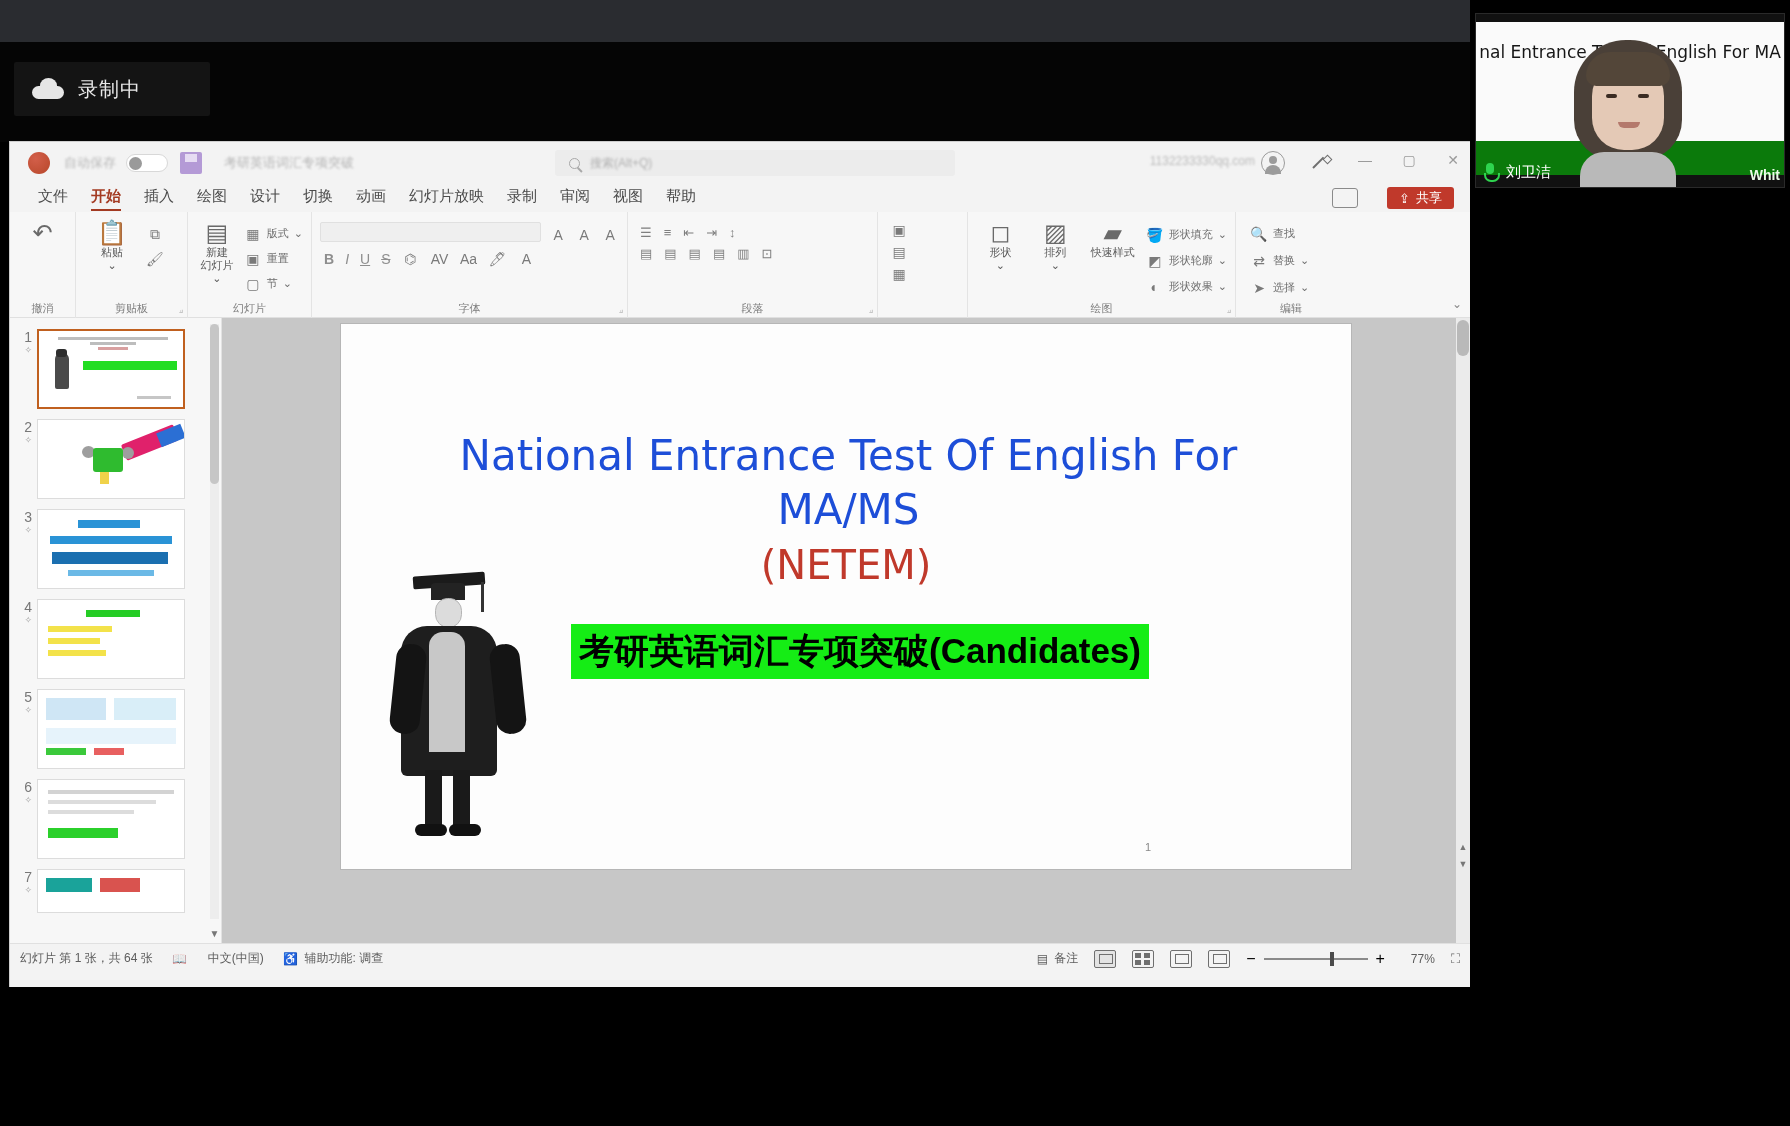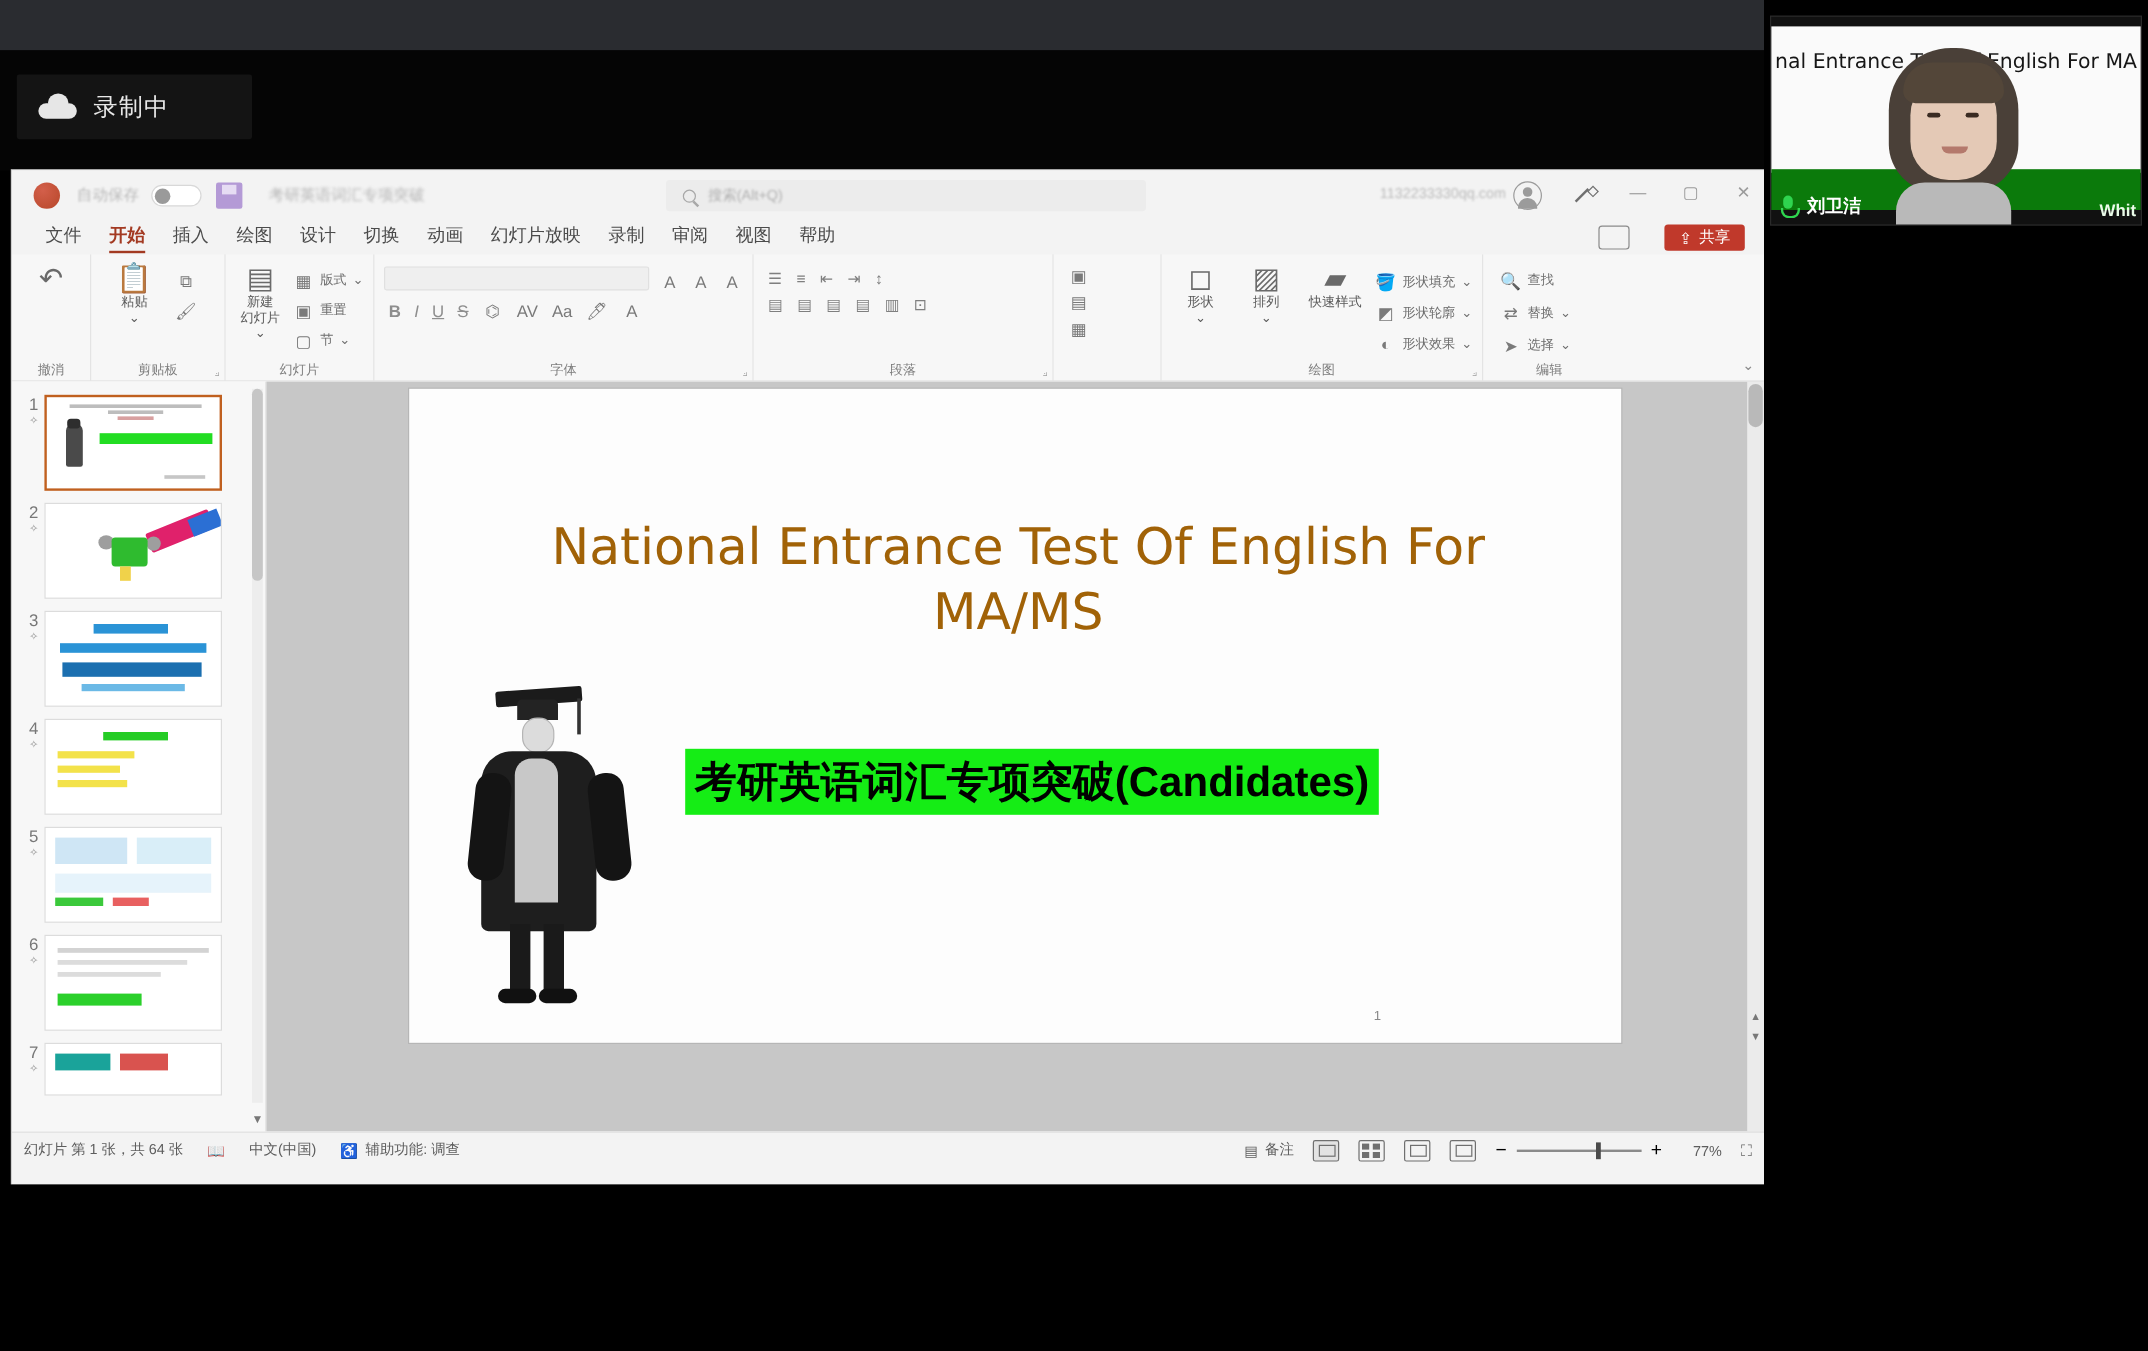--- a/index.html
+++ b/index.html
@@ -260,21 +260,21 @@
   .canvas-wrap {
     flex: 1; position:relative; background:#c7c7c7;
     display:flex; align-items:flex-start; justify-content:center; padding-top:6px;
   }
   .slide {
     width: 1010px; height: 545px; background:#fdfdfd; position:relative;
     box-shadow: 0 0 0 1px #b6b6b6;
   }
   .slide-title {
     position:absolute; left:60px; right:55px; top:105px; text-align:center;
-    font-size:42px; color:#a16207; line-height:54px;
+    font-size:42px; color:#1d4ed8; line-height:54px;
     font-family: "DejaVu Sans", sans-serif;
   }
   .slide-netem {
     position:absolute; left:0; right:0; top:218px; text-align:center;
     font-size:40px; color:#c0392b; font-family:"DejaVu Sans", sans-serif;
   }
   .slide-green {
     position:absolute; left:230px; top:300px;
     background:#15ed15; padding:4px 8px; font-size:35px; font-weight:bold;
     color:#000; white-space:nowrap;
@@ -423,21 +423,21 @@
   }
   .mic-ico { width:16px; height:20px; position:relative; flex:none; }
   .mic-ico::before {
     content:""; position:absolute; left:4px; top:1px; width:8px; height:11px;
     background:#2fd44f; border-radius:4px;
   }
   .mic-ico::after {
     content:""; position:absolute; left:2px; top:11px; width:12px; height:7px;
     border:2px solid #2fd44f; border-top:none; border-radius:0 0 7px 7px;
   }
-  .vid-name { color:#fff; font-size:15px; font-weight:bold; white-space:nowrap; }
+  .vid-name { color:#fff; font-size:15px; font-weight:normal; white-space:nowrap; }
   .vid-tag {
     position:absolute; right:4px; bottom:4px; color:#eafbe8; font-size:14px;
     font-weight:bold; white-space:nowrap;
   }
 
   
   .bottom-bar {
     position:absolute; left:0; bottom:0; width:1470px; height:46px; background:#000;
   }
   .share-tag {
@@ -795,20 +795,21 @@
         <div class="thumb-down">▼</div>
       </div>
 
       <div class="canvas-wrap">
         <div class="slide">
 
           <div class="slide-title">
             <div>National Entrance Test Of English For MA/MS</div>
           </div>
 
+          <div class="slide-netem">(NETEM)</div>
 
           <div class="grad">
             <div class="cap-board"></div>
             <div class="cap-top"></div>
             <div class="tassel"></div>
             <div class="face"></div>
             <div class="gown"></div>
             <div class="gown-inner"></div>
             <div class="sleeve-l"></div>
             <div class="sleeve-r"></div>

